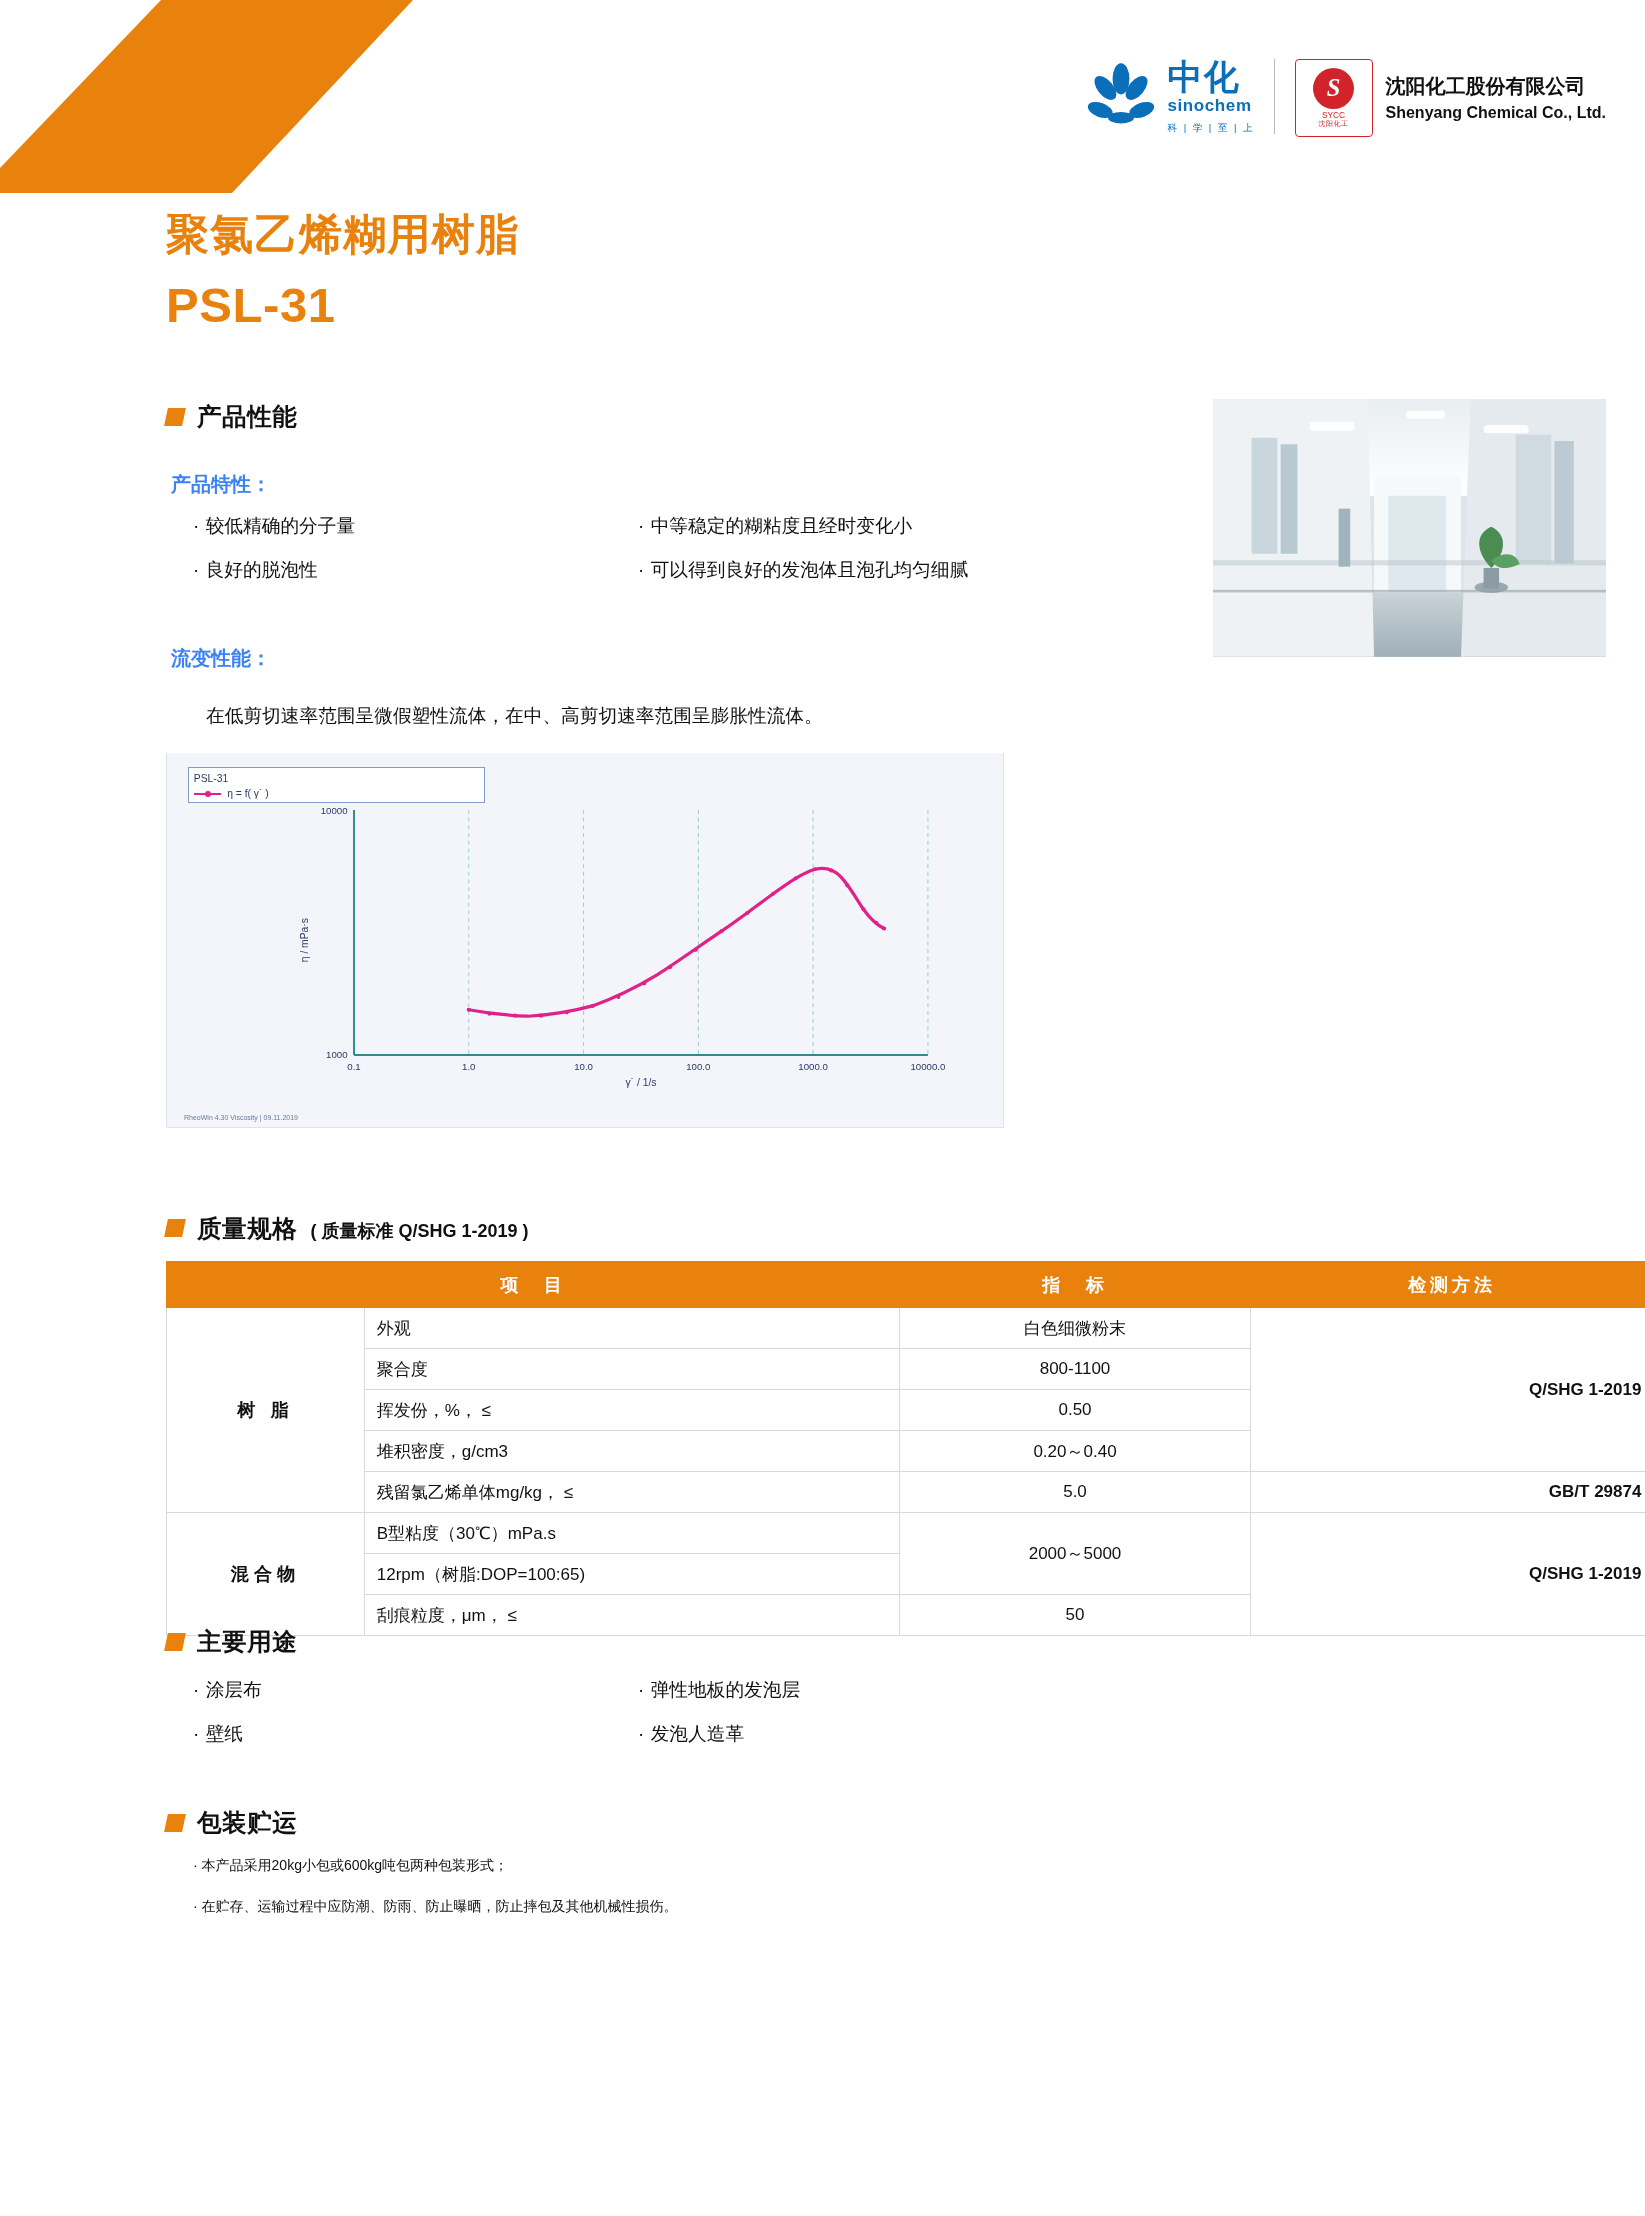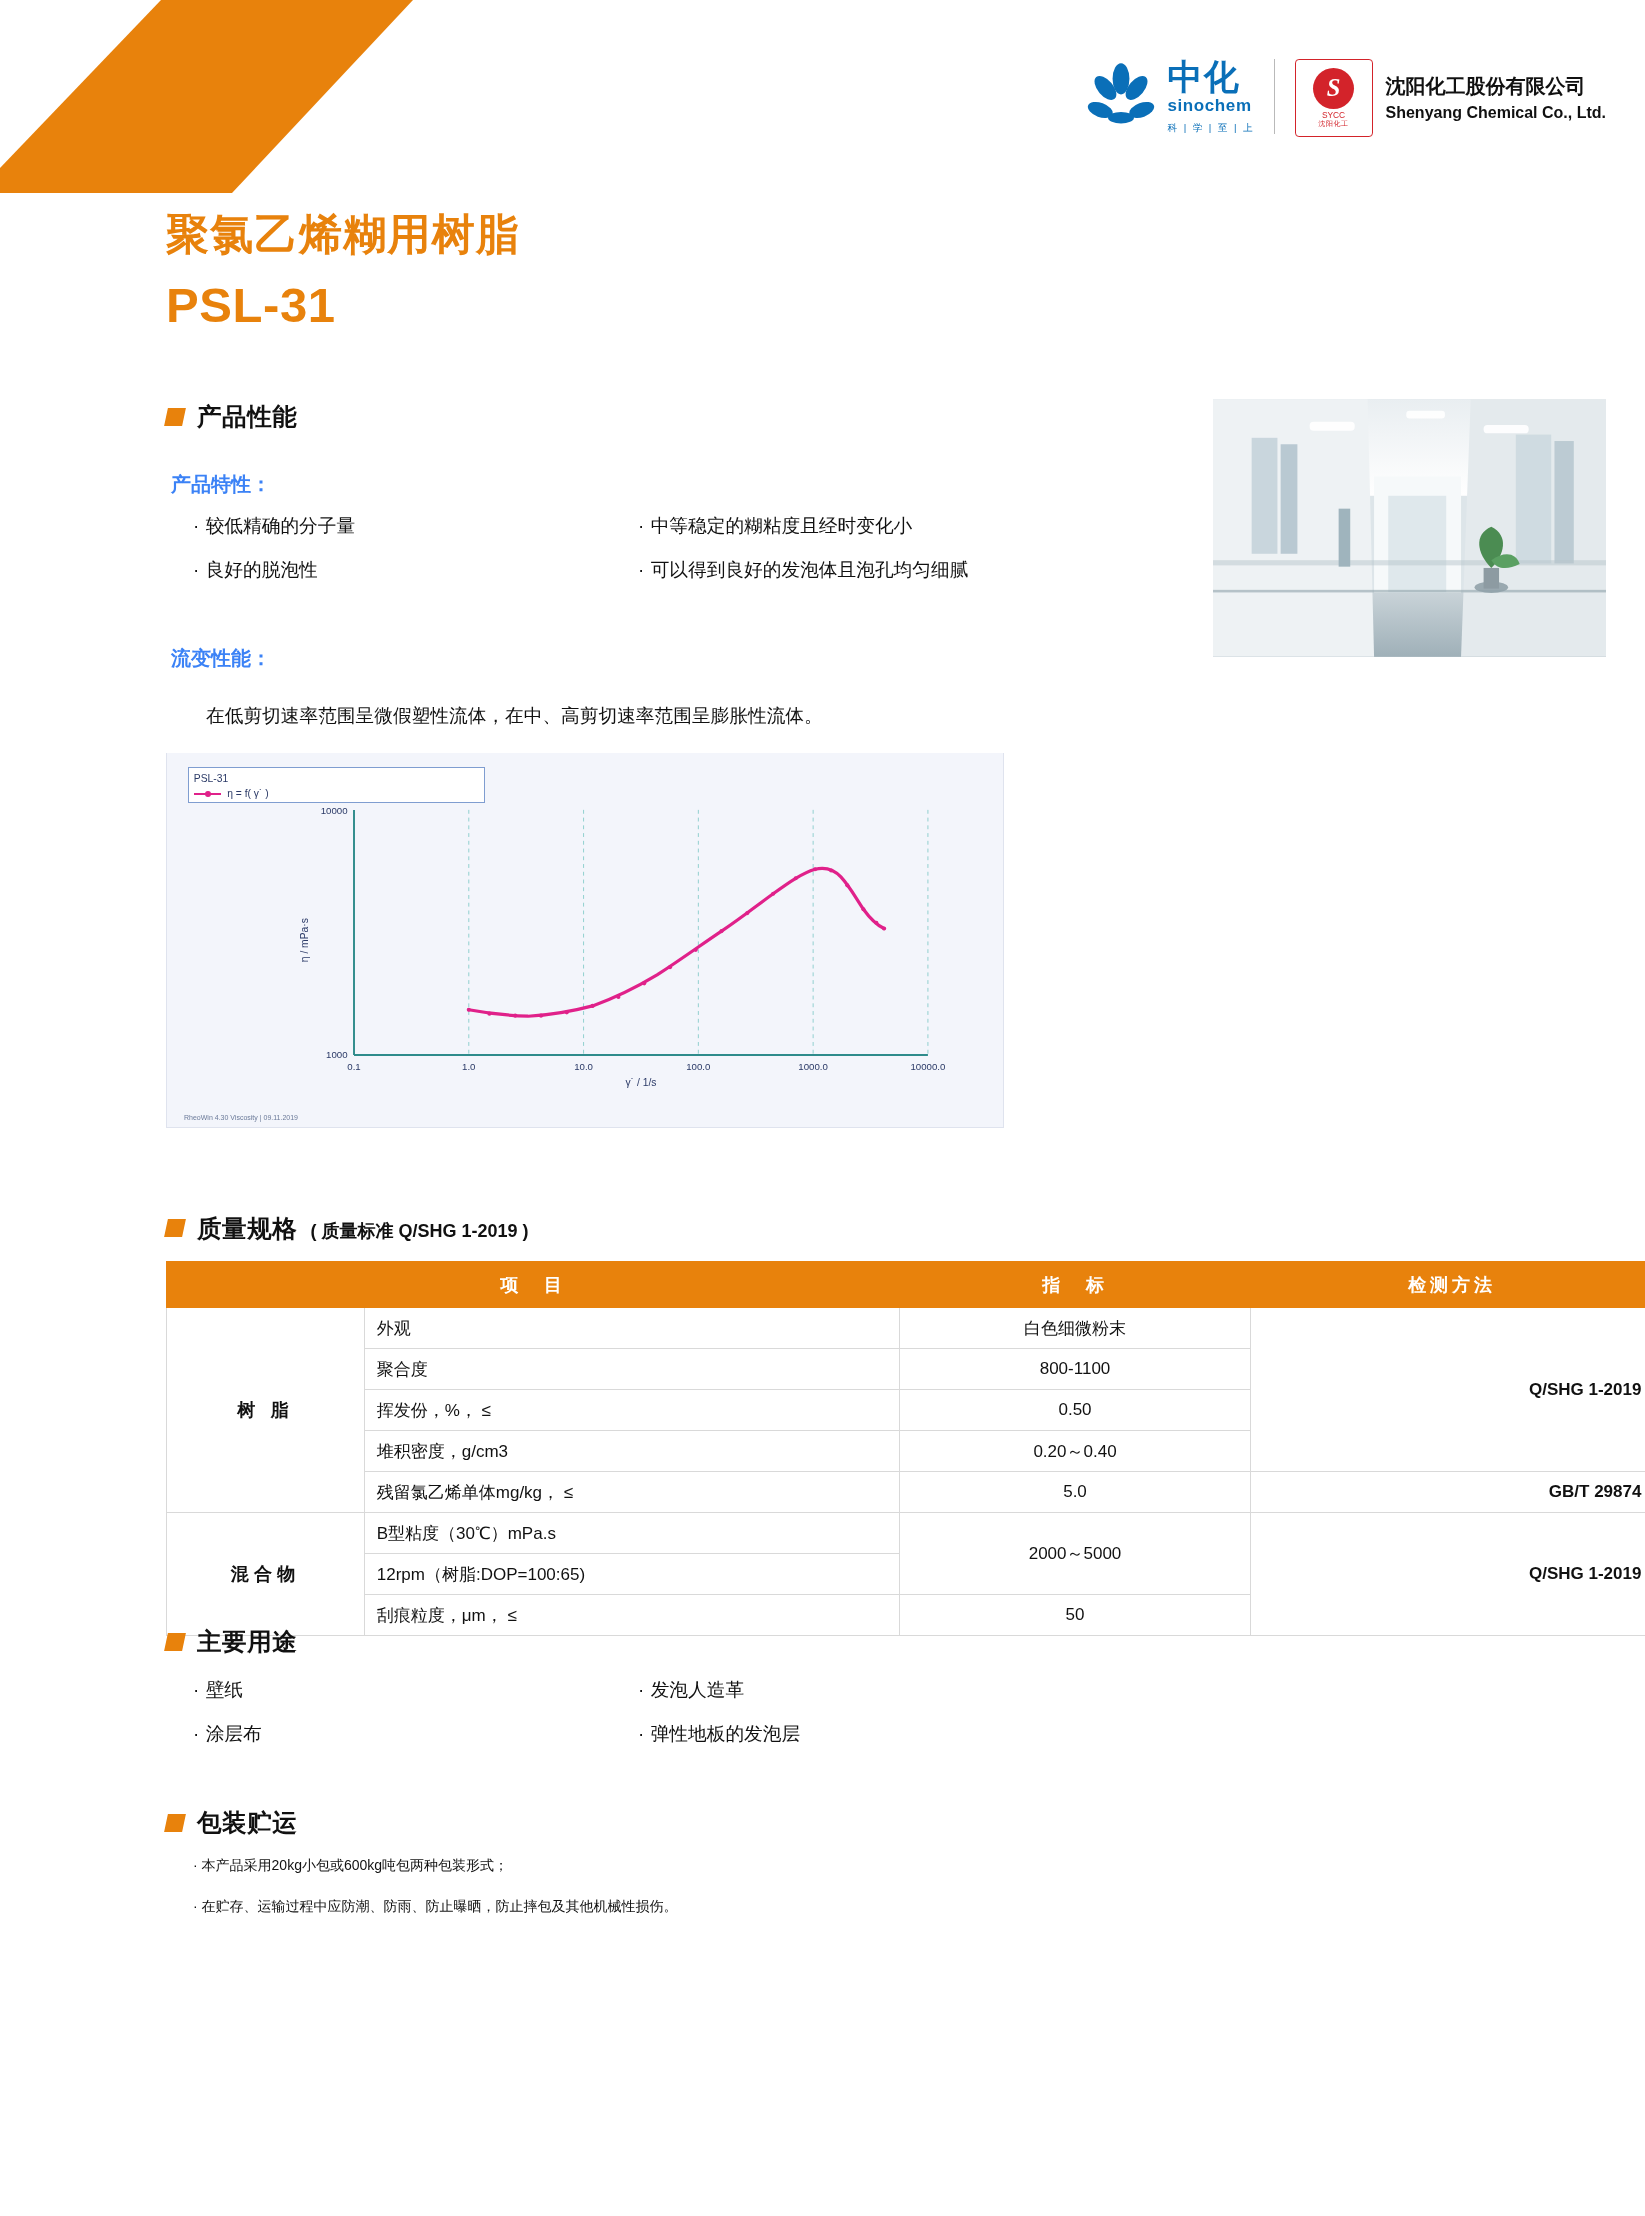--- a/index.html
+++ b/index.html
@@ -590,27 +590,27 @@
   </tbody>
 </table>
 
 <div class="sec-uses section-head">
   <span class="sq"></span>
   <span class="section-title">主要用途</span>
 </div>
 
 <div class="uses-bullets">
   <div class="bullet-row">
+    <div class="bullet-col"><span class="dot">·</span><span>涂层布</span></div>
+    <div class="bullet-col"><span class="dot">·</span><span>弹性地板的发泡层</span></div>
+  </div>
+  <div class="bullet-row">
     <div class="bullet-col"><span class="dot">·</span><span>壁纸</span></div>
     <div class="bullet-col"><span class="dot">·</span><span>发泡人造革</span></div>
   </div>
-  <div class="bullet-row">
-    <div class="bullet-col"><span class="dot">·</span><span>涂层布</span></div>
-    <div class="bullet-col"><span class="dot">·</span><span>弹性地板的发泡层</span></div>
-  </div>
 </div>
 
 <div class="sec-pack section-head">
   <span class="sq"></span>
   <span class="section-title">包装贮运</span>
 </div>
 
 <div class="pack-bullets">
   <div class="pack-line"><span class="dot">·</span> <span>本产品采用20kg小包或600kg吨包两种包装形式；</span></div>
   <div class="pack-line"><span class="dot">·</span> <span>在贮存、运输过程中应防潮、防雨、防止曝晒，防止摔包及其他机械性损伤。</span></div>

